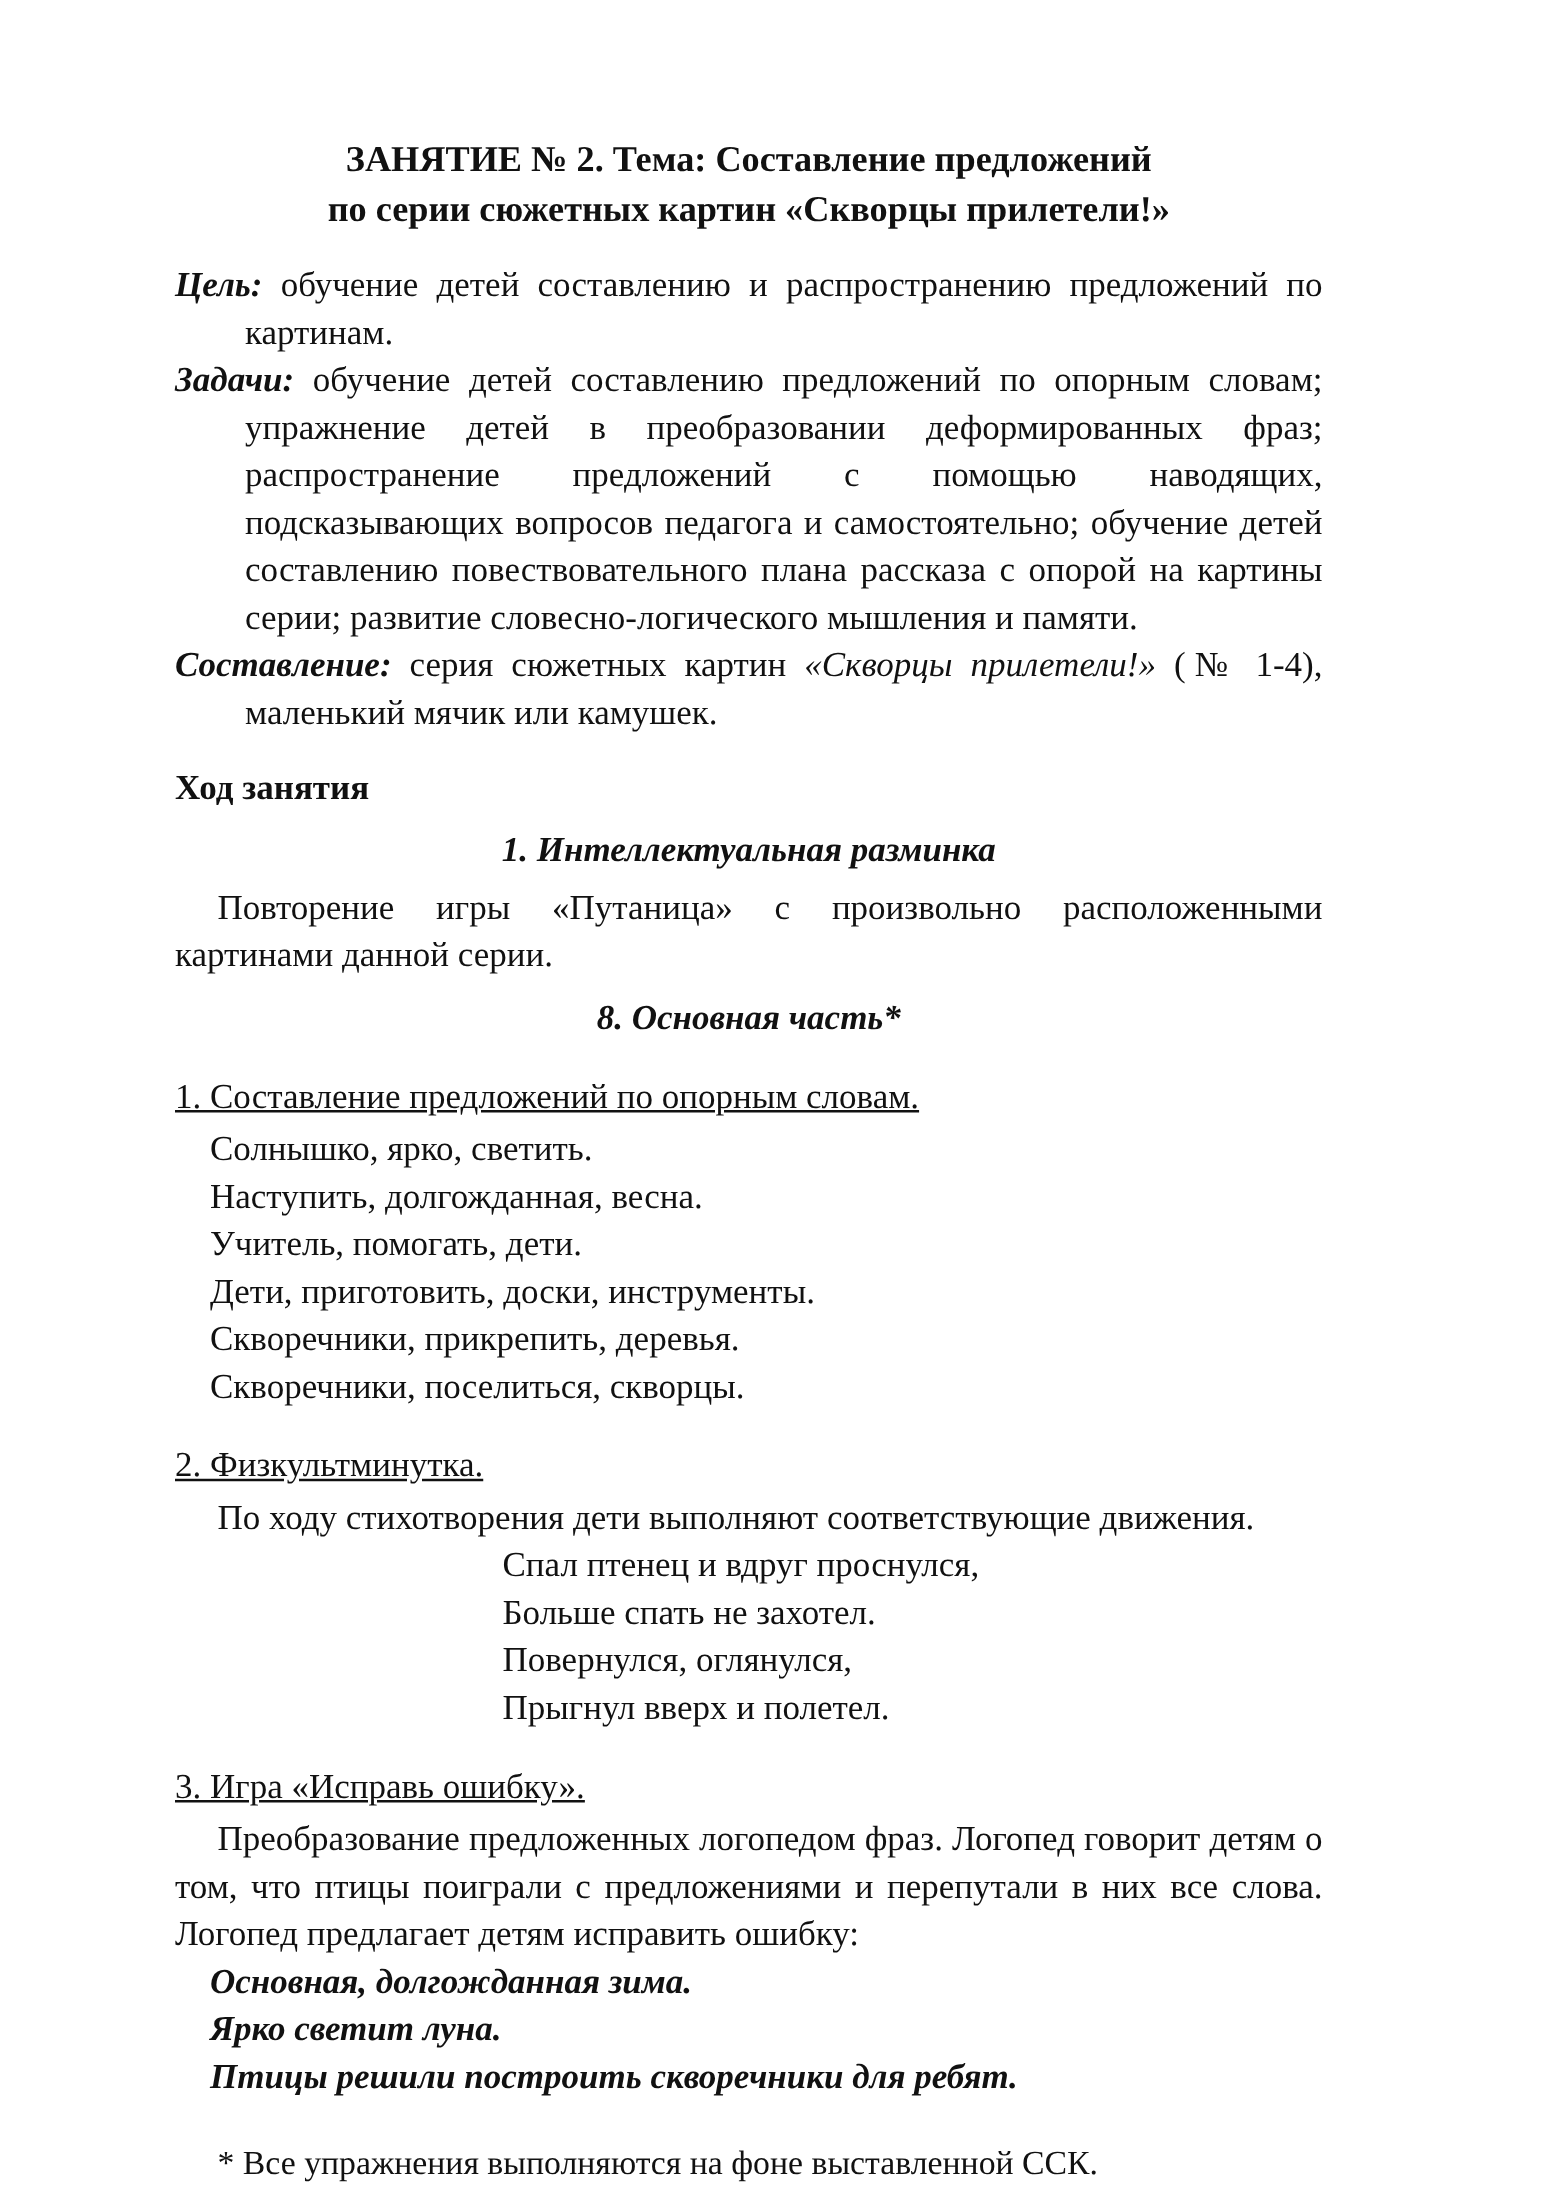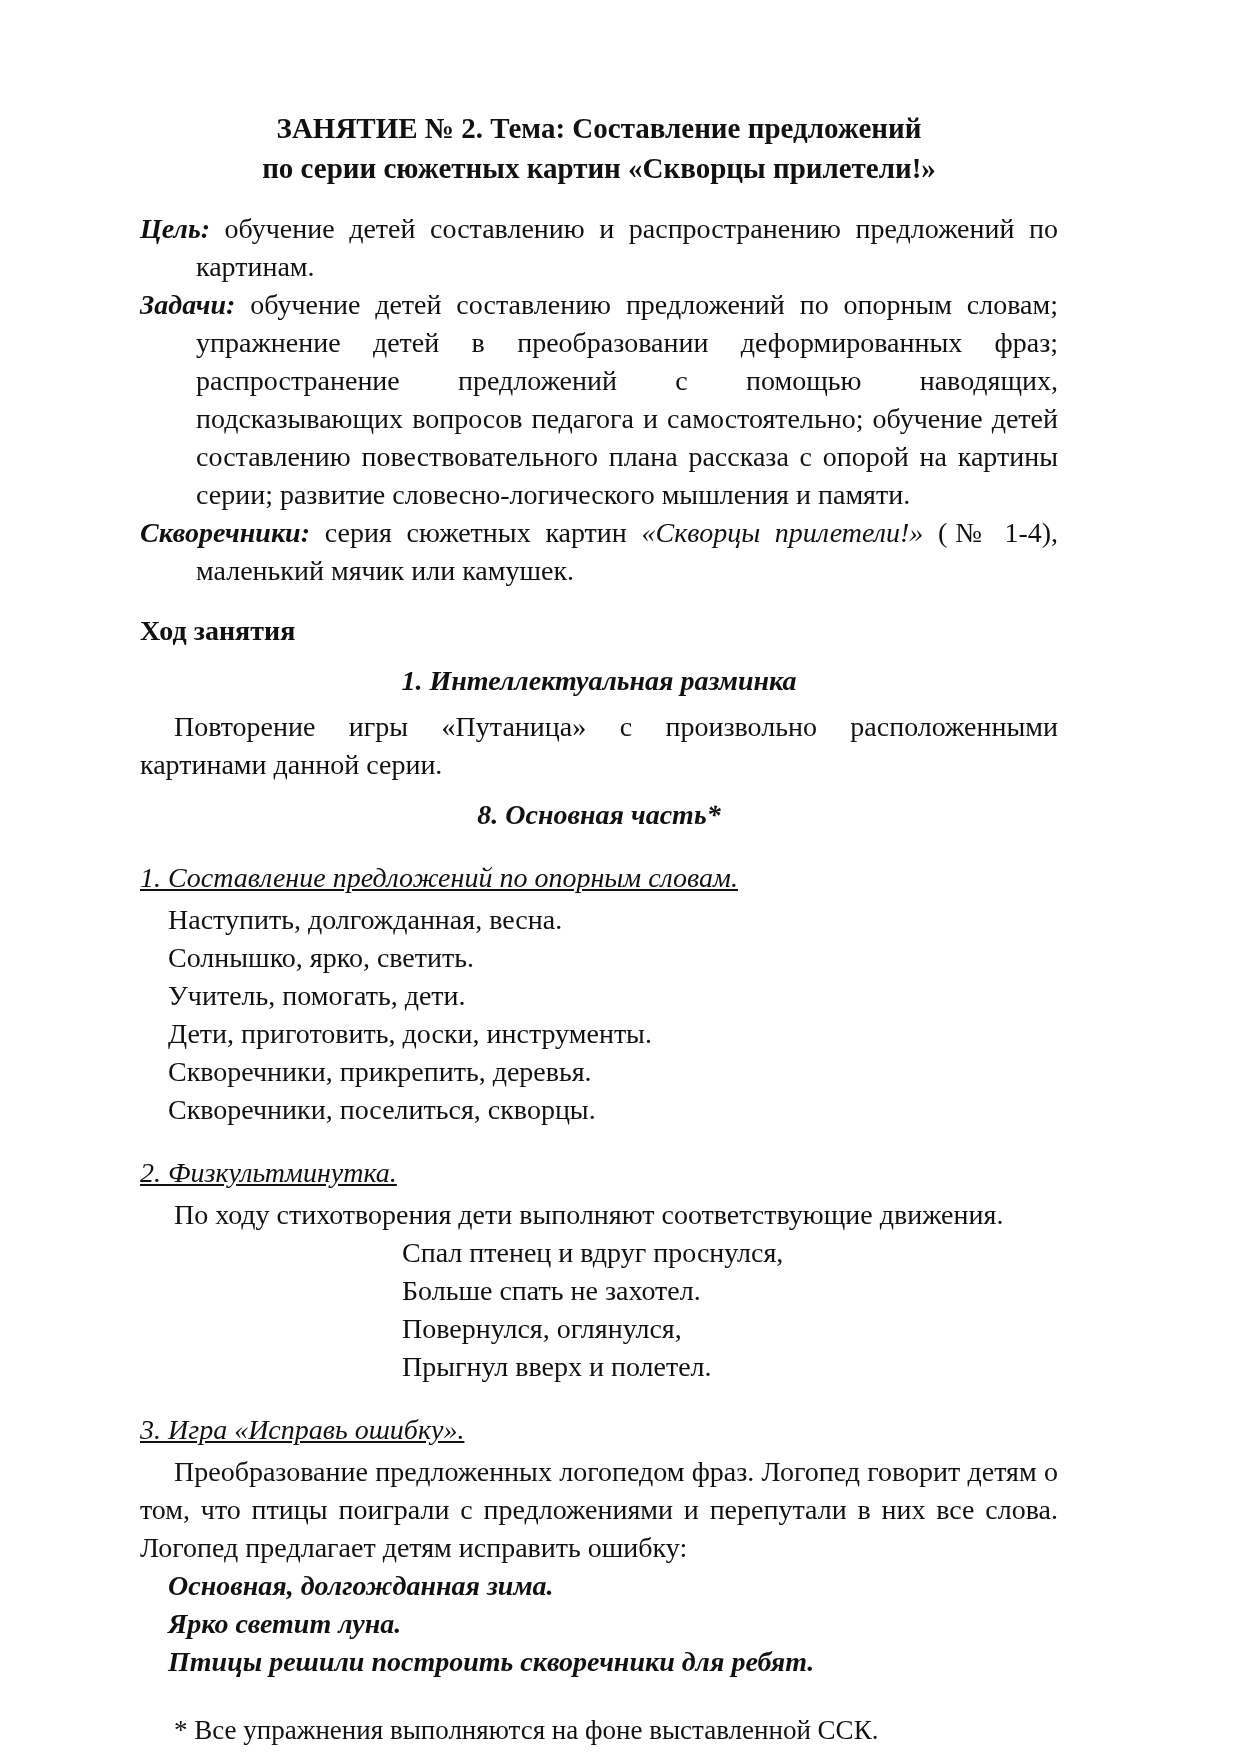--- a/index.html
+++ b/index.html
@@ -29,21 +29,21 @@
   .center-bold {
     text-align: left; font-weight: bold;
     margin-top: 22px; margin-bottom: 10px;
   }
   .center-bi {
     text-align: center; font-weight: bold; font-style: italic;
     margin-top: 12px; margin-bottom: 8px;
   }
   .para { text-indent: 34px; text-align: justify; }
   .task-title {
-    font-style: italic; text-decoration: underline;
+    text-decoration: underline;
     margin-top: 25px; margin-bottom: 4px;
   }
   .word-line { padding-left: 28px; }
   .poem { padding-left: 262px; }
   .bi-line { padding-left: 28px; font-weight: bold; font-style: italic; }
   .footnote { margin-top: 30px; padding-left: 34px; font-size: 27px; }
 </style>
 </head>
 <body>
 
@@ -51,34 +51,34 @@
 
   <h1 class="title">
     <span>ЗАНЯТИЕ № 2. Тема: Составление предложений</span>
     <span>по серии сюжетных картин «Скворцы прилетели!»</span>
   </h1>
 
   <p class="hang"><span class="label">Цель:</span> <span>обучение детей составлению и распространению предложений по картинам.</span></p>
 
   <p class="hang"><span class="label">Задачи:</span> <span>обучение детей составлению предложений по опорным словам; упражнение детей в преобразовании деформированных фраз; распространение предложений с помощью наводящих, подсказывающих вопросов педагога и самостоятельно; обучение детей составлению повествовательного плана рассказа с опорой на картины серии; развитие словесно-логического мышления и памяти.</span></p>
 
-  <p class="hang"><span class="label">Скворечники:</span> <span>серия сюжетных картин</span> <i>«Скворцы прилетели!»</i> <span>(№ 1-4), маленький мячик или камушек.</span></p>
+  <p class="hang"><span class="label">Составление:</span> <span>серия сюжетных картин</span> <i>«Скворцы прилетели!»</i> <span>(№ 1-4), маленький мячик или камушек.</span></p>
 
   <div class="center-bold">Ход занятия</div>
 
   <div class="center-bi">1. Интеллектуальная разминка</div>
 
   <p class="para">Повторение игры «Путаница» с произвольно расположенными картинами данной серии.</p>
 
   <div class="center-bi">8. Основная часть*</div>
 
   <div class="task-title">1. Составление предложений по опорным словам.</div>
   <div>
+    <div class="word-line">Солнышко, ярко, светить.</div>
     <div class="word-line">Наступить, долгожданная, весна.</div>
-    <div class="word-line">Солнышко, ярко, светить.</div>
     <div class="word-line">Учитель, помогать, дети.</div>
     <div class="word-line">Дети, приготовить, доски, инструменты.</div>
     <div class="word-line">Скворечники, прикрепить, деревья.</div>
     <div class="word-line">Скворечники, поселиться, скворцы.</div>
   </div>
 
   <div class="task-title">2. Физкультминутка.</div>
   <p class="para">По ходу стихотворения дети выполняют соответствующие движения.</p>
   <div class="poem">
     <div>Спал птенец и вдруг проснулся,</div>

